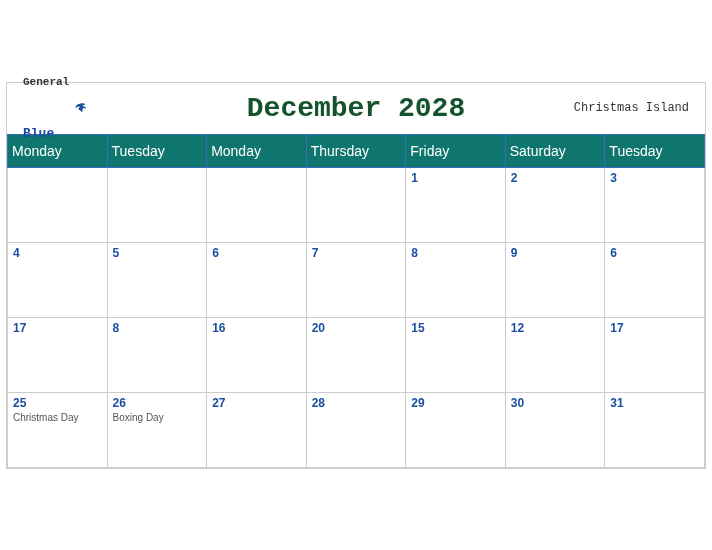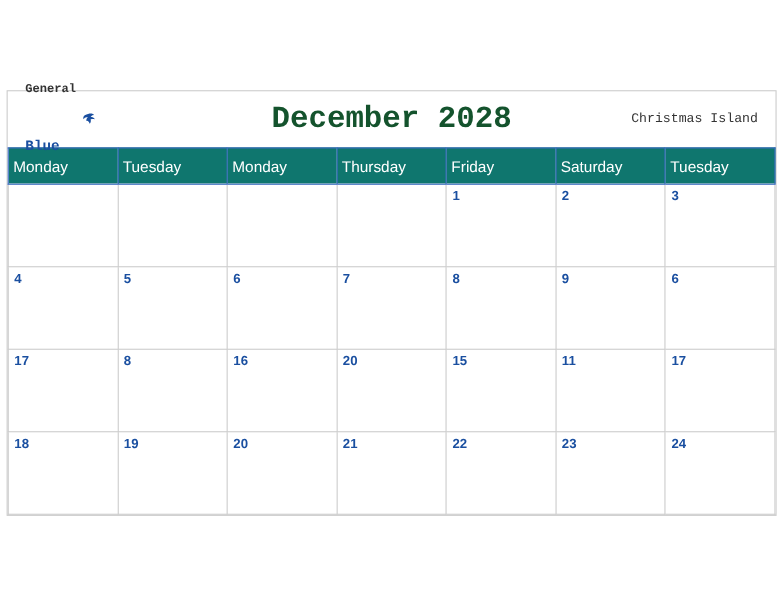--- a/index.html
+++ b/index.html
@@ -181,44 +181,46 @@
           <td>
             <div class="day-number">16</div>
           </td>
           <td>
             <div class="day-number">20</div>
           </td>
           <td>
             <div class="day-number">15</div>
           </td>
           <td>
-            <div class="day-number">11</div>
+            <div class="day-number">12</div>
           </td>
           <td>
             <div class="day-number">17</div>
           </td>
         </tr>
         <tr>
           <td>
-            <div class="day-number">18</div>
-          </td>
-          <td>
-            <div class="day-number">19</div>
-          </td>
-          <td>
-            <div class="day-number">20</div>
-          </td>
-          <td>
-            <div class="day-number">21</div>
-          </td>
-          <td>
-            <div class="day-number">22</div>
-          </td>
-          <td>
-            <div class="day-number">23</div>
-          </td>
-          <td>
-            <div class="day-number">24</div>
+            <div class="day-number">25</div>
+            <div class="event-text">Christmas Day</div>
+          </td>
+          <td>
+            <div class="day-number">26</div>
+            <div class="event-text">Boxing Day</div>
+          </td>
+          <td>
+            <div class="day-number">27</div>
+          </td>
+          <td>
+            <div class="day-number">28</div>
+          </td>
+          <td>
+            <div class="day-number">29</div>
+          </td>
+          <td>
+            <div class="day-number">30</div>
+          </td>
+          <td>
+            <div class="day-number">31</div>
           </td>
         </tr>
       </tbody>
   </table>
 </div>
 
 </body></html>

